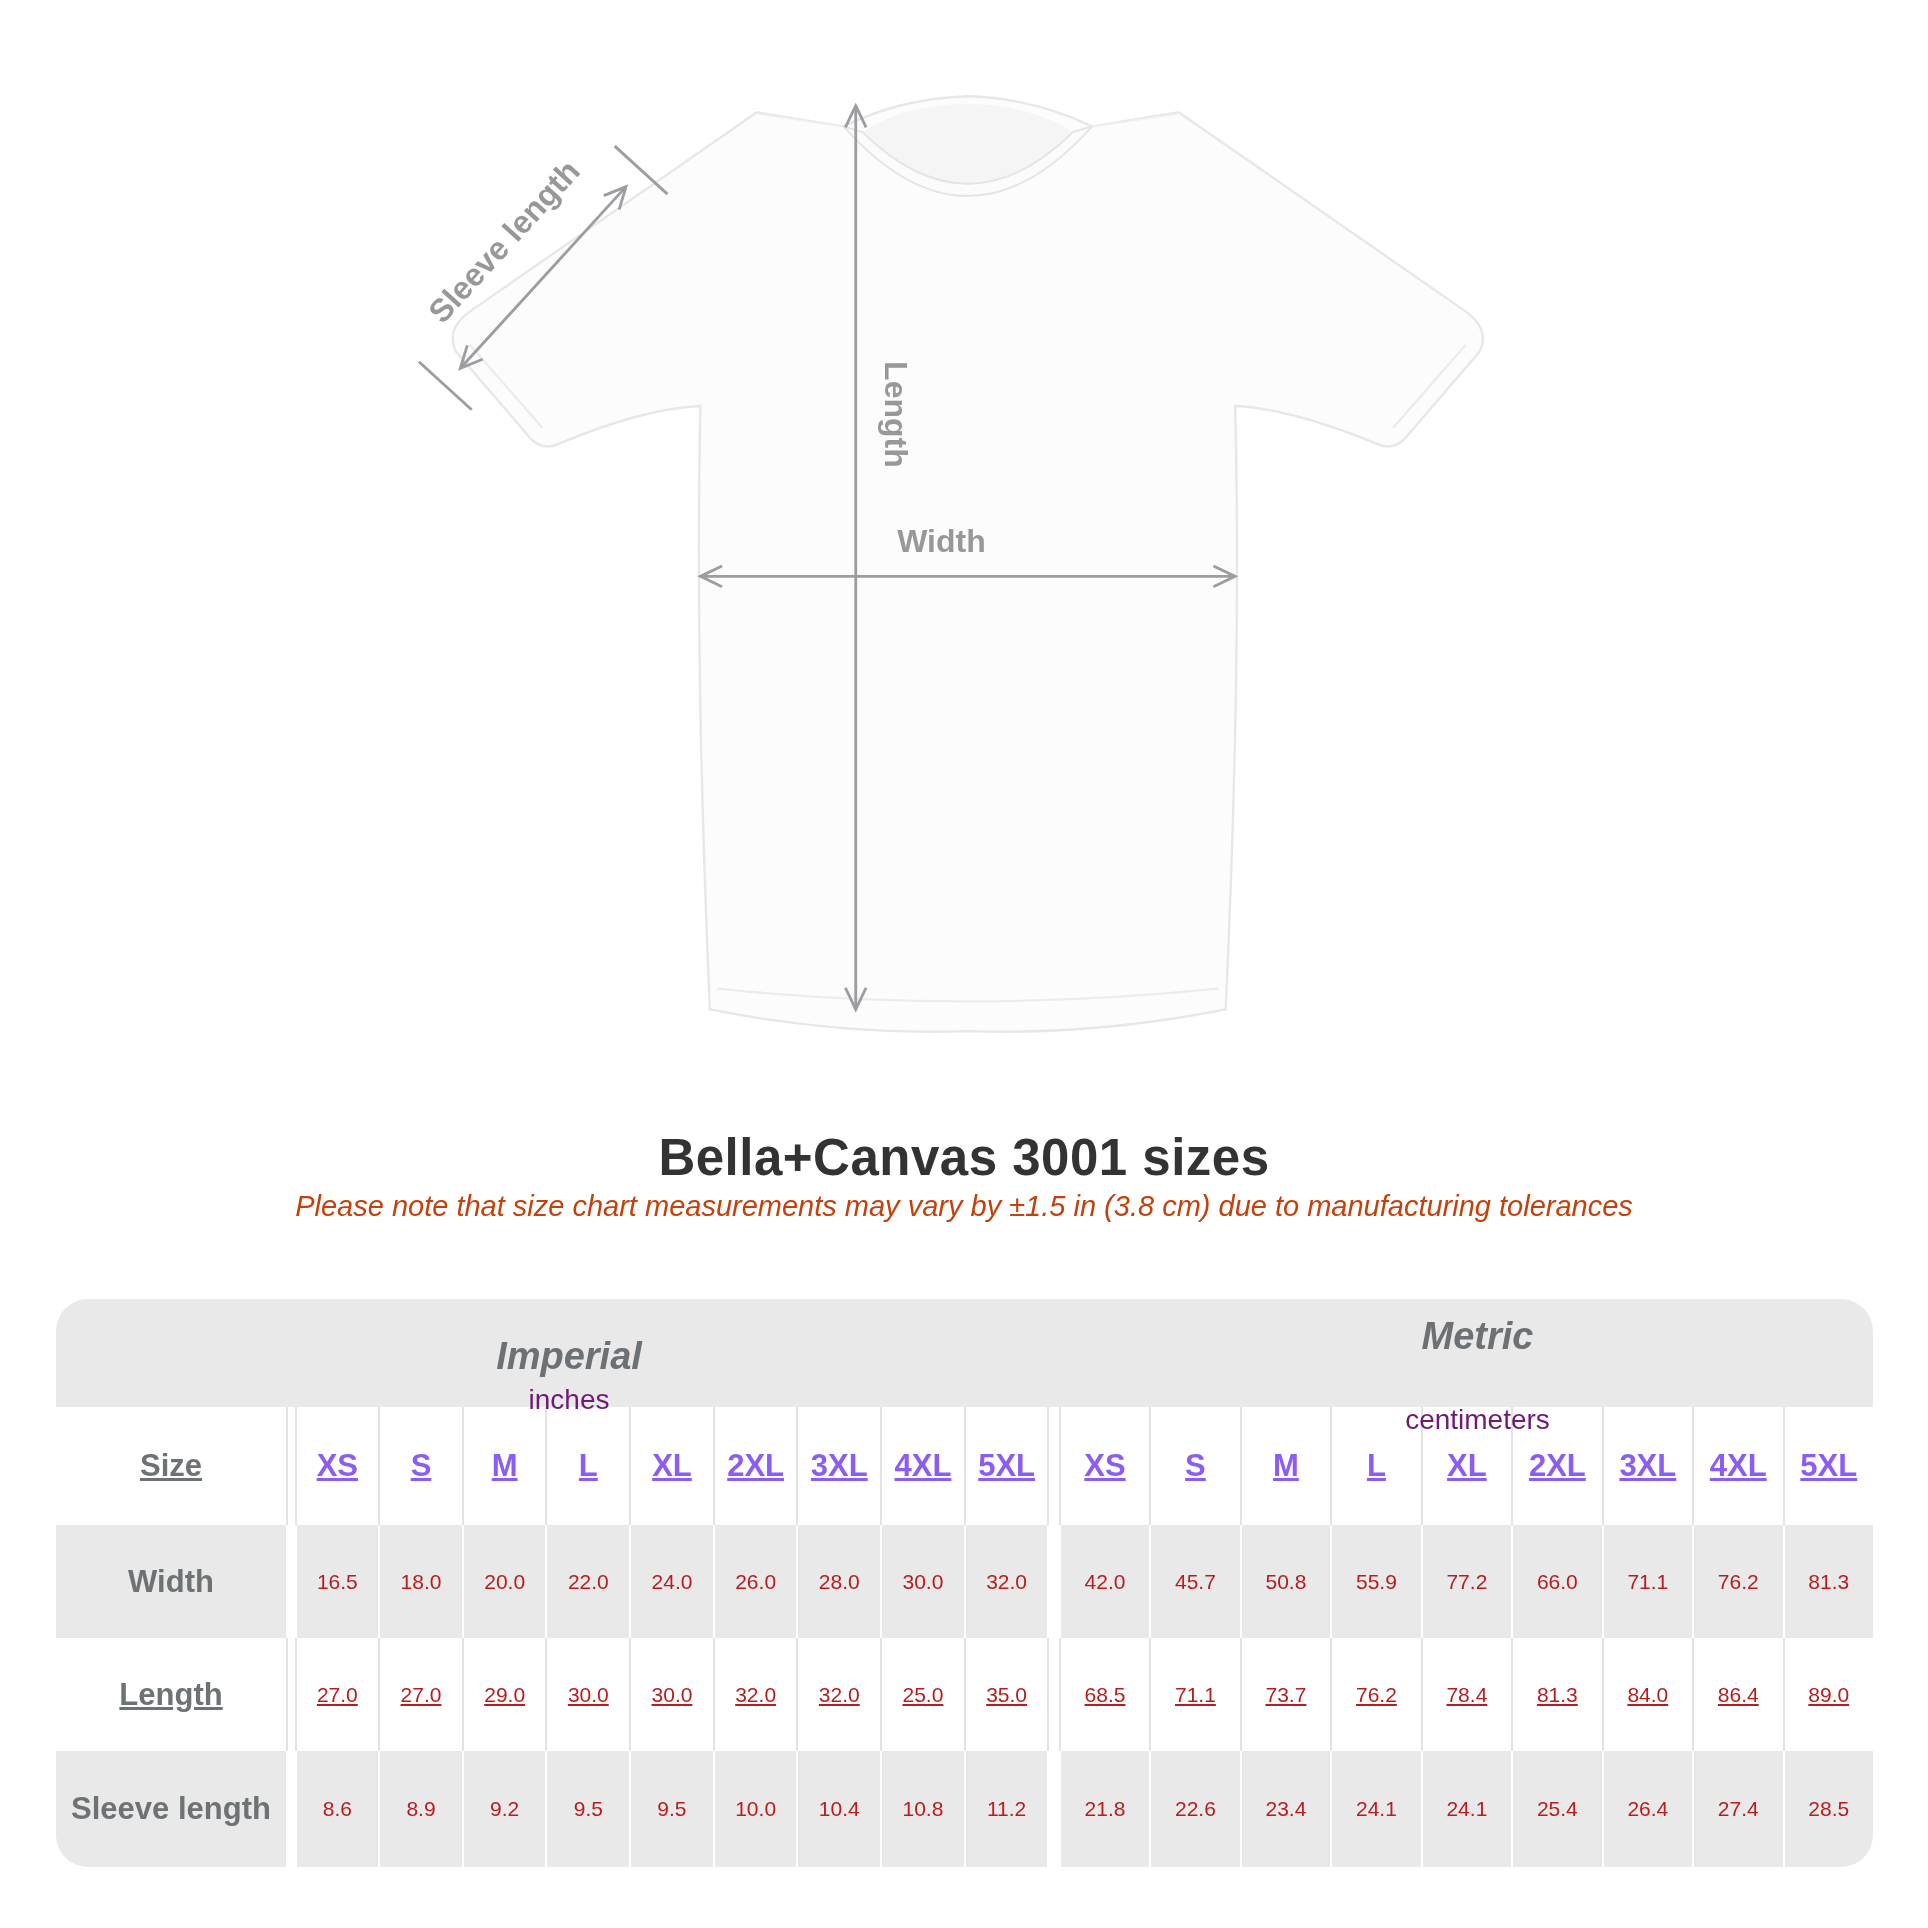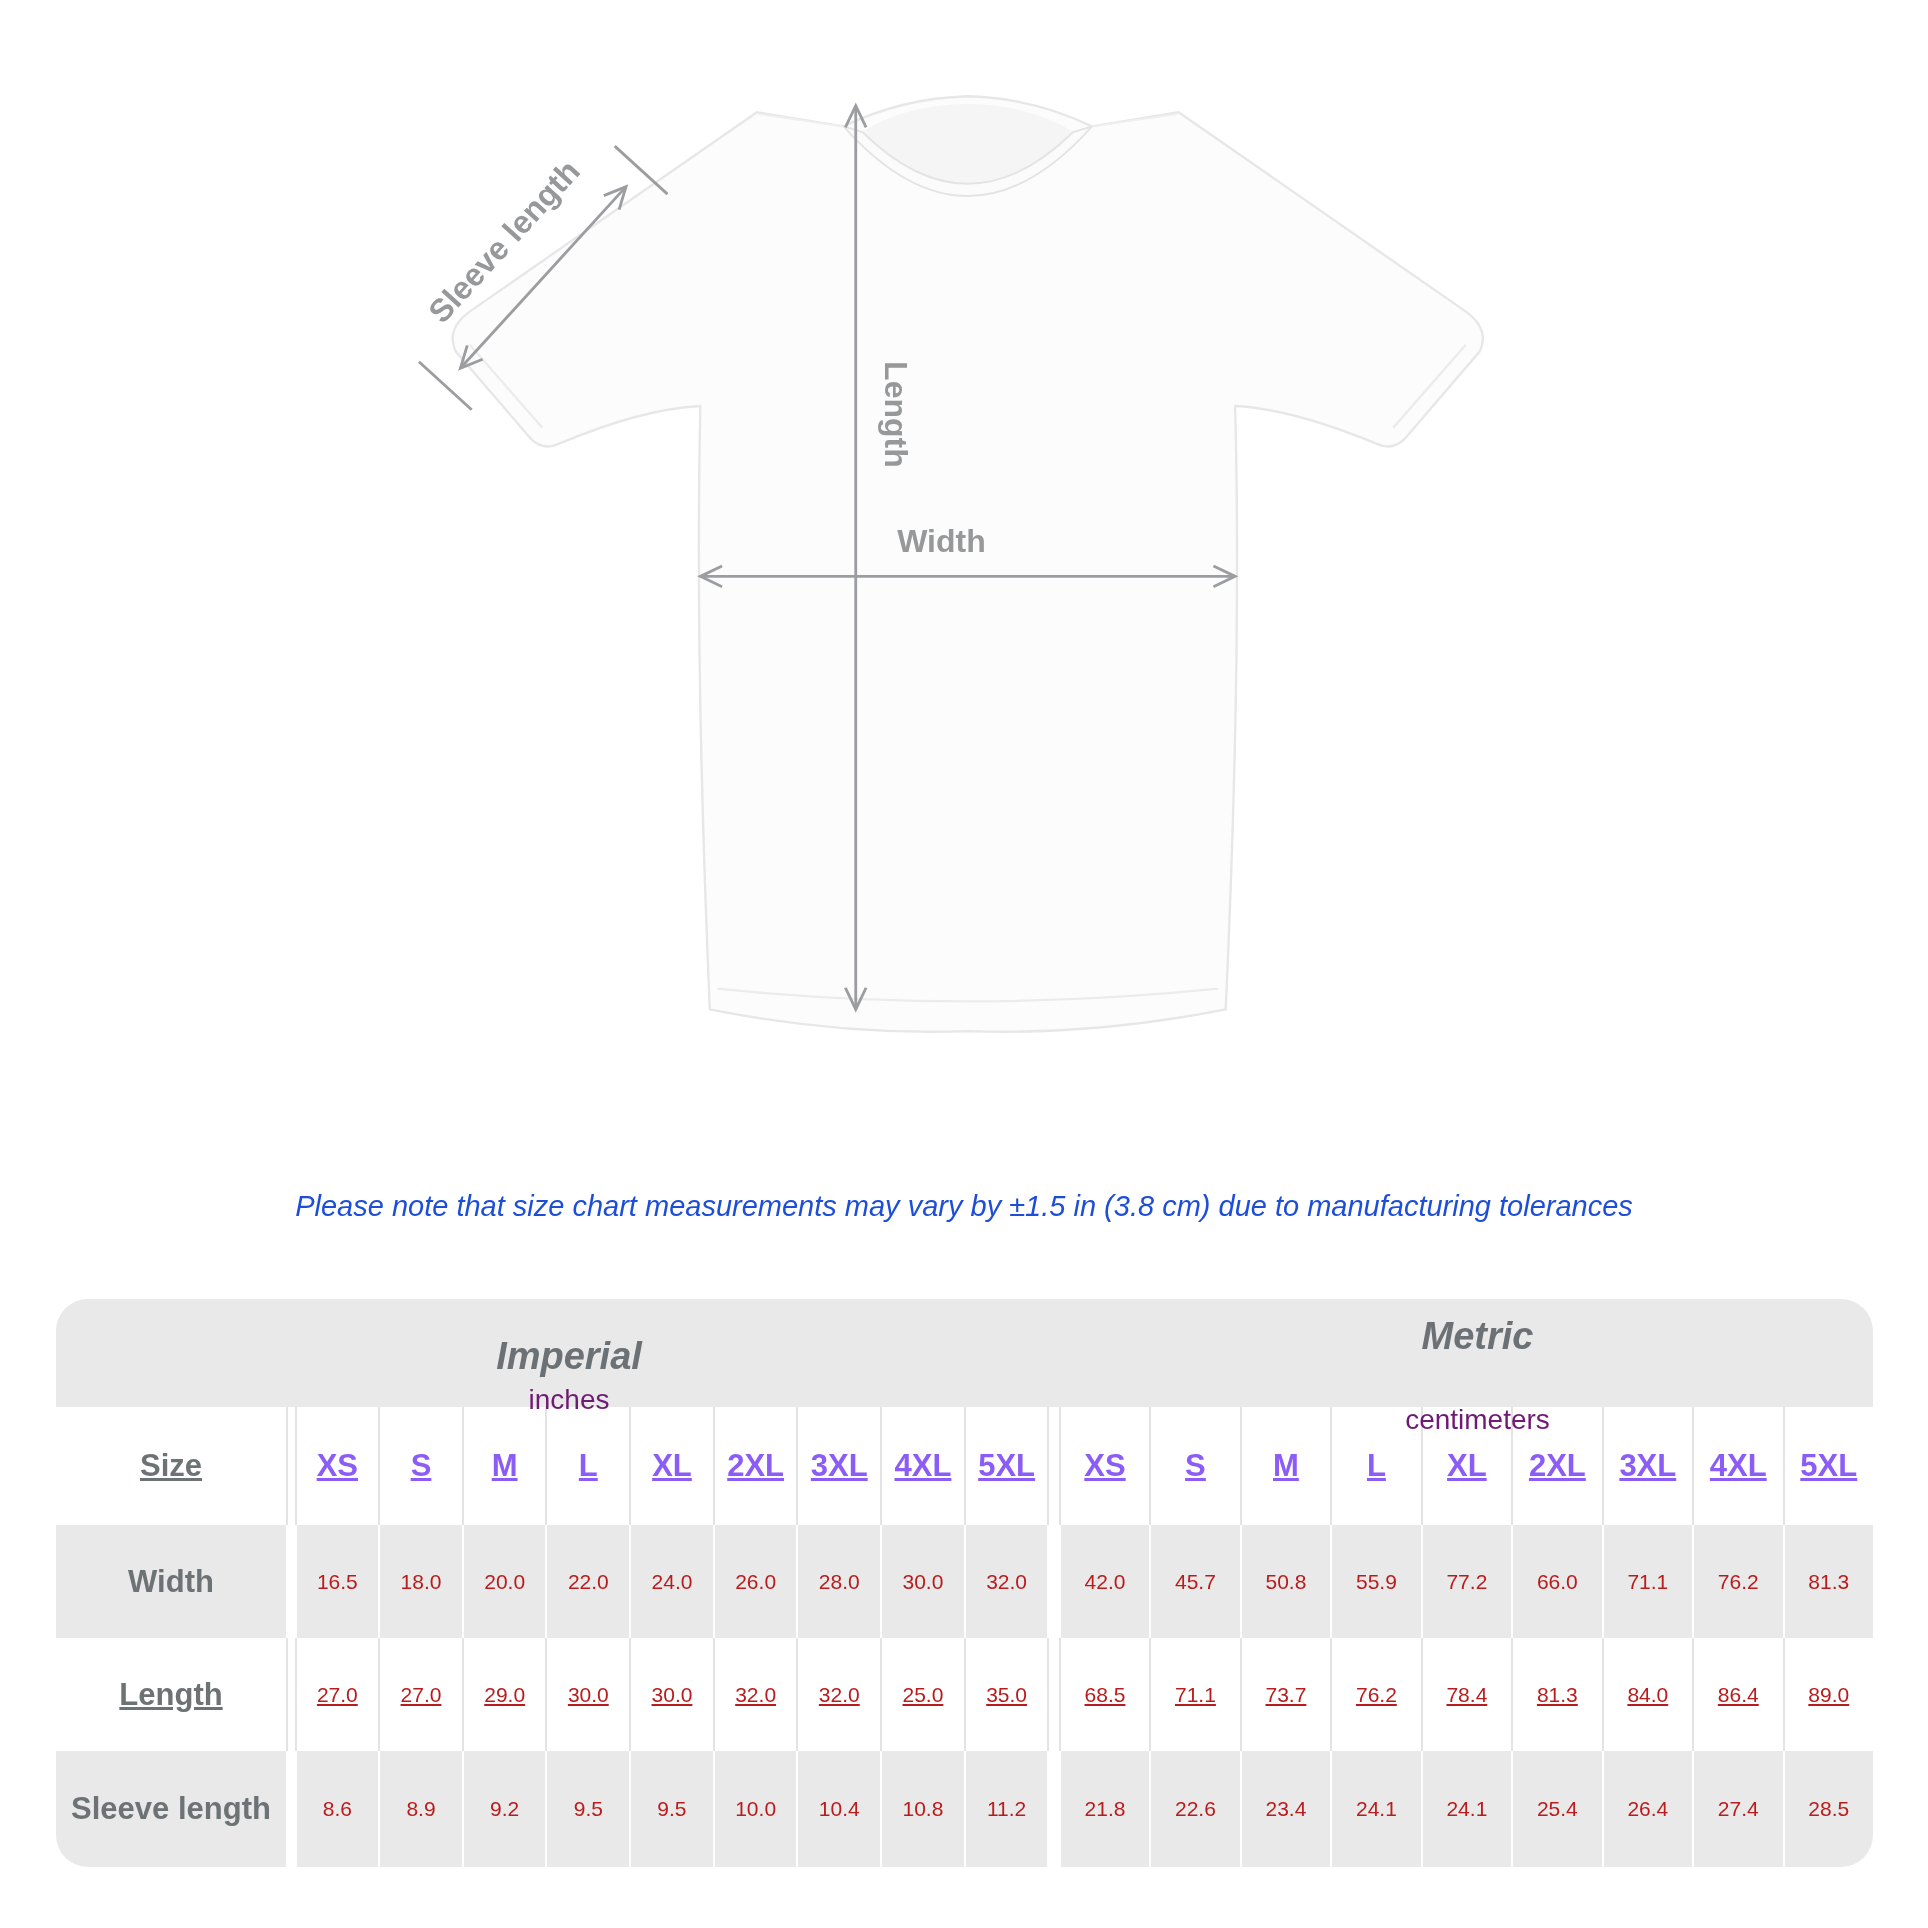--- a/index.html
+++ b/index.html
@@ -40,21 +40,21 @@
     letter-spacing: 0.5px;
   }
   .tolerance-note {
     position: absolute;
     top: 1190px; left: 0;
     width: 1928px;
     margin: 0;
     text-align: center;
     font-style: italic;
     font-size: 29px;
-    color: #1d4ed8;
+    color: #c2410c;
   }
 
   
   .size-table {
     position: absolute;
     top: 1299px; left: 56px;
     width: 1817px;
     border-radius: 32px;
     overflow: hidden;
   }
@@ -155,20 +155,21 @@
       <g>
         <line class="m-line" x1="744" y1="612" x2="1312" y2="612" marker-start="url(#arrowhead)" marker-end="url(#arrowhead)"></line>
       </g>
     </g>
 
     <text class="m-label" transform="translate(544 264) rotate(-47.7)" text-anchor="middle">Sleeve length</text>
     <text class="m-label" transform="translate(940 440) rotate(90)" text-anchor="middle">Length</text>
     <text class="m-label" x="1000" y="586" text-anchor="middle">Width</text>
   </svg>
 
+  <h1 class="page-title">Bella+Canvas 3001 sizes</h1>
   <p class="tolerance-note">Please note that size chart measurements may vary by ±1.5 in (3.8 cm) due to manufacturing tolerances</p>
 
   <div class="size-table">
 
     <div class="unit-band">
       <div class="unit unit-imperial">
         <div class="unit-name">Imperial</div>
         <div class="unit-sub">inches</div>
       </div>
       <div class="unit unit-metric">

